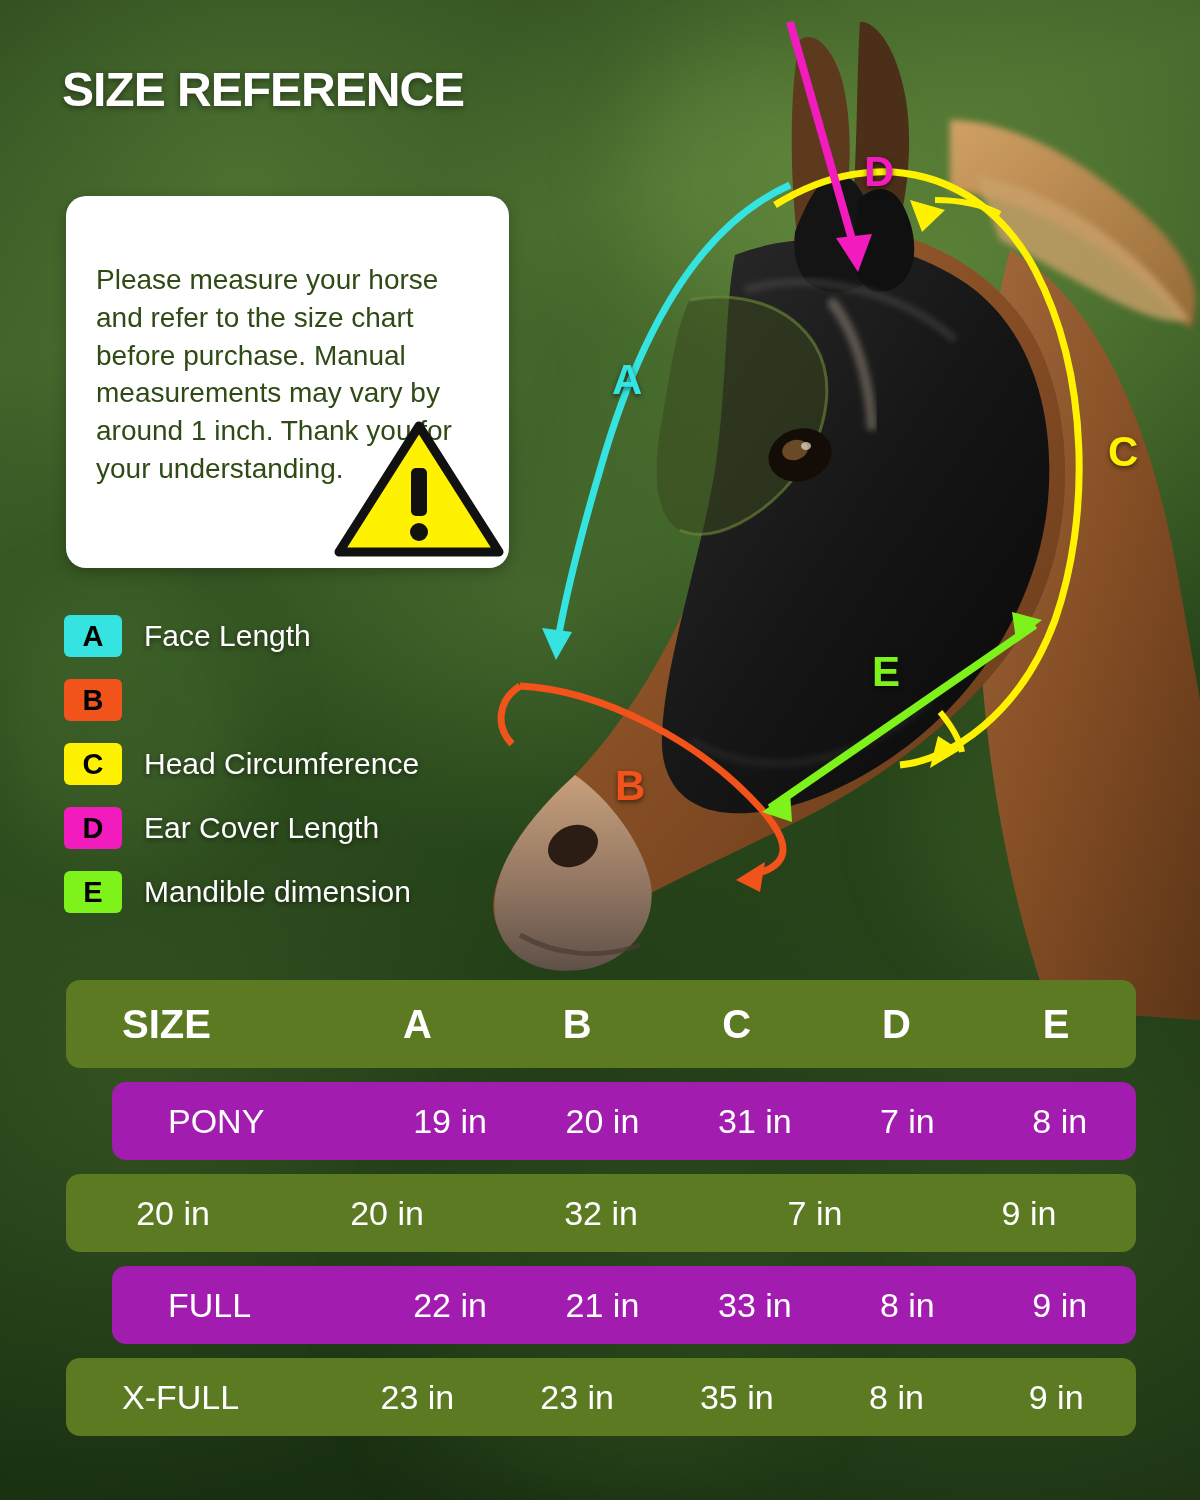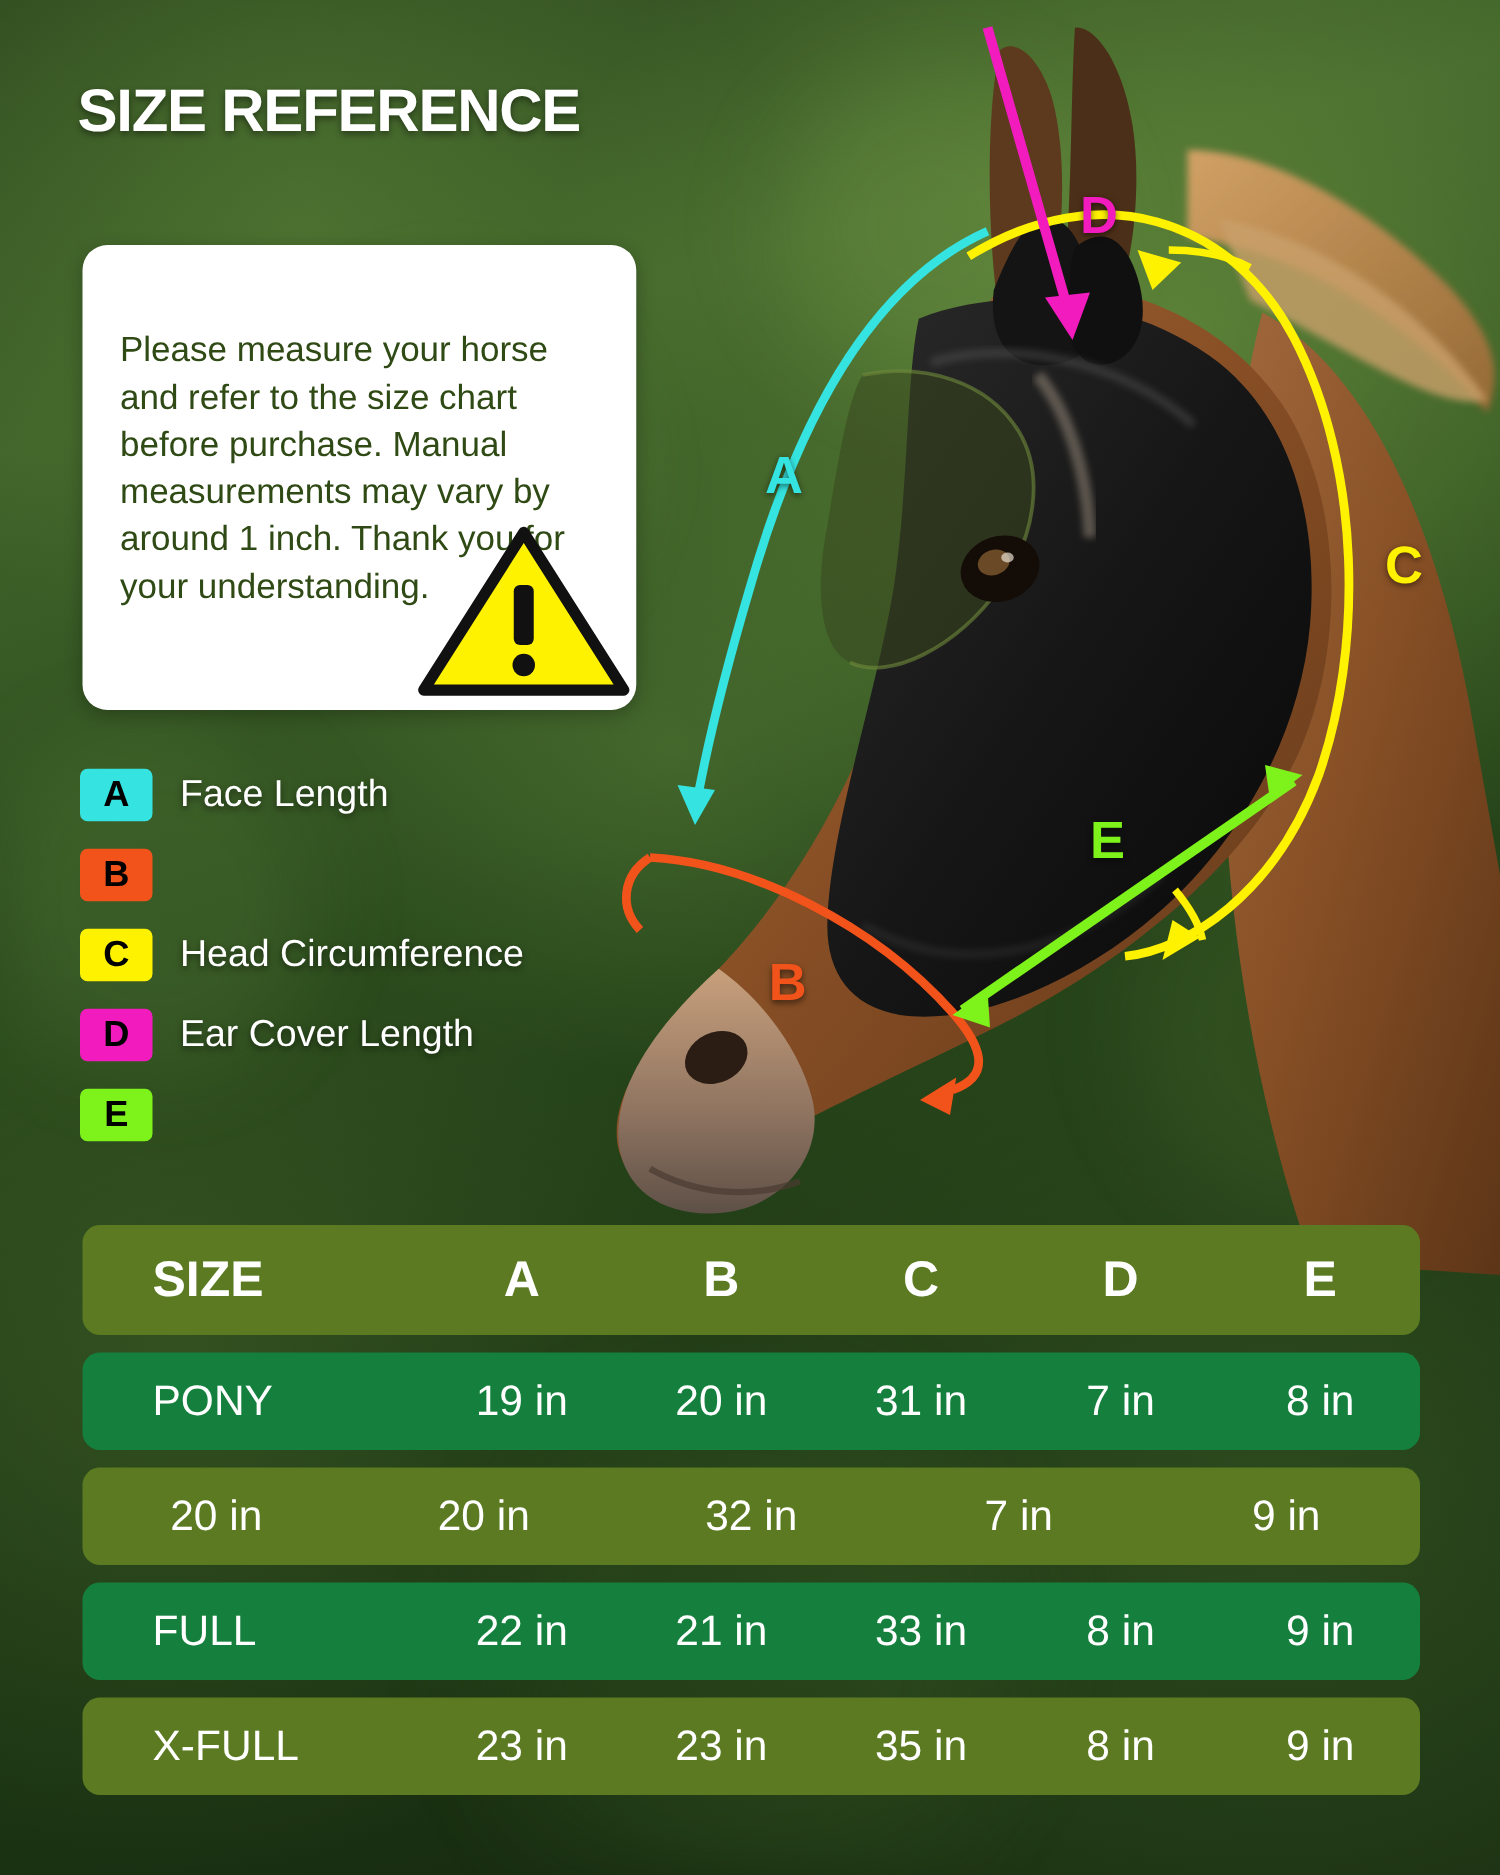--- a/index.html
+++ b/index.html
@@ -109,21 +109,21 @@
     width: 1070px;
   }
   .t-row {
     display: flex;
     align-items: center;
     border-radius: 14px;
     height: 78px;
     margin-bottom: 14px;
   }
   .t-head { background: #5b7a22; height: 88px; }
-  .t-body-a { background: #15803d; }
+  .t-body-a { background: #a21caf; margin-left: 46px; }
   .t-body-b { background: #5b7a22; }
   .t-cell {
     color: #ffffff;
     font-size: 34px;
     text-align: center;
     flex: 1;
   }
   .t-cell.first {
     flex: 1.35;
     text-align: left;
@@ -280,20 +280,21 @@
   <div class="legend-row">
     <span class="legend-key" style="background: rgb(255, 242, 0);">C</span>
     <span class="legend-label">Head Circumference</span>
   </div>
   <div class="legend-row">
     <span class="legend-key" style="background: rgb(242, 27, 189);">D</span>
     <span class="legend-label">Ear Cover Length</span>
   </div>
   <div class="legend-row">
     <span class="legend-key" style="background: rgb(126, 242, 27);">E</span>
+    <span class="legend-label">Mandible dimension</span>
   </div>
 </div>
 
 <div id="table">
   <div class="t-row t-head">
     <div class="t-cell first">SIZE</div>
     <div class="t-cell">A</div>
     <div class="t-cell">B</div>
     <div class="t-cell">C</div>
     <div class="t-cell">D</div>

